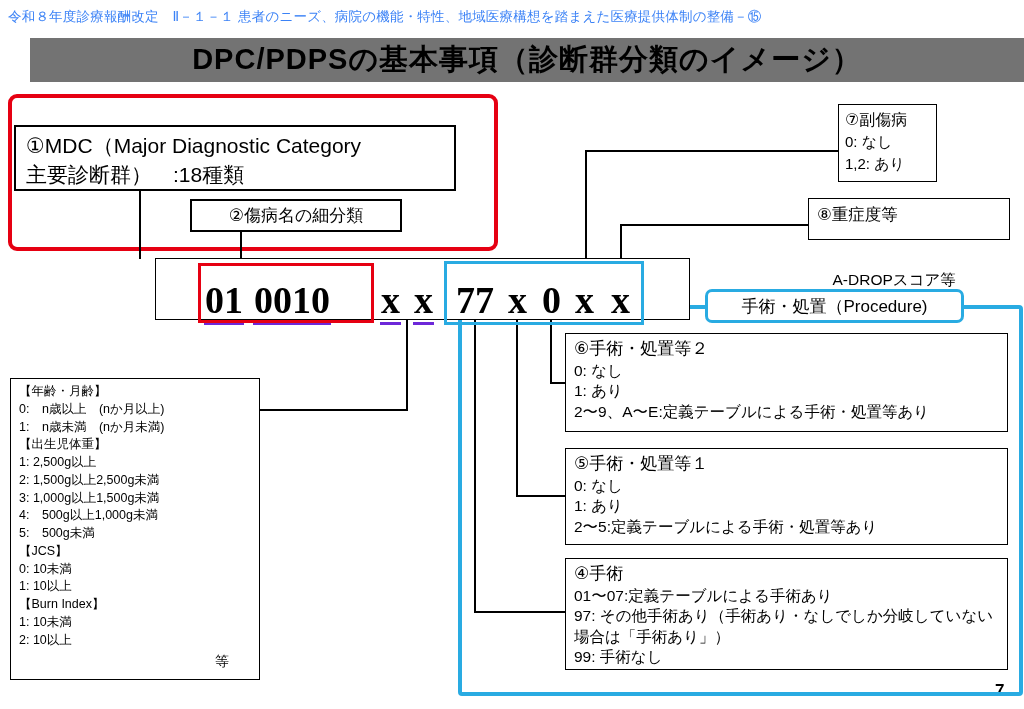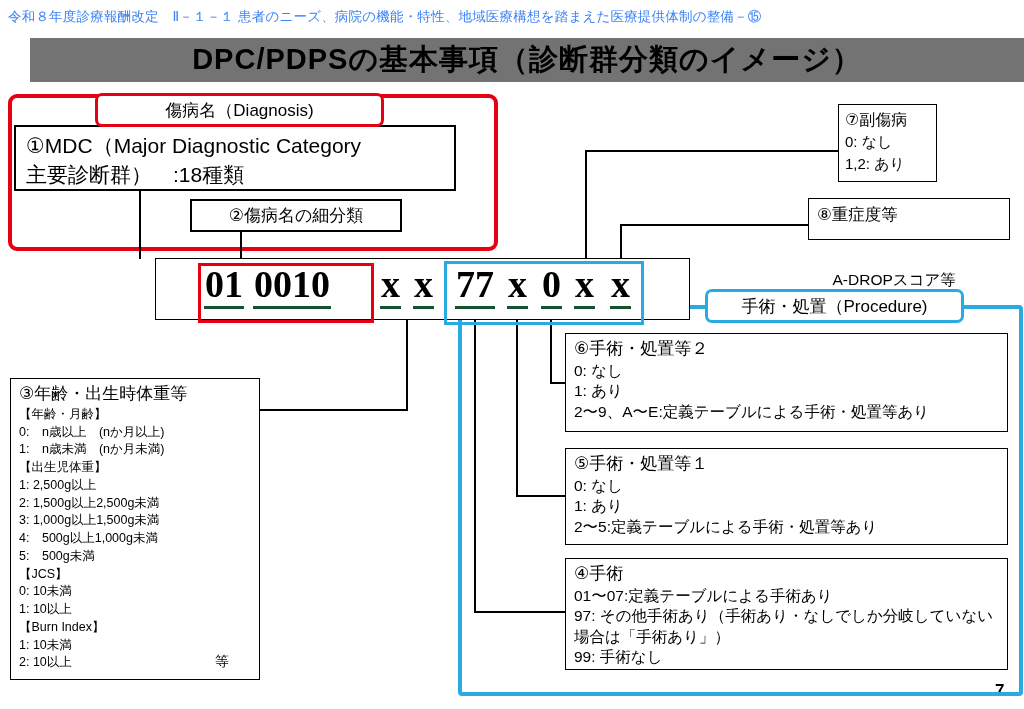--- a/index.html
+++ b/index.html
@@ -29,21 +29,21 @@
 
   
   .blue-group{left:458px;top:305px;width:557px;height:383px;border:4px solid #29abe2;border-radius:4px;z-index:1;}
   .label-blue{left:705px;top:289px;width:253px;height:28px;background:#fff;border:3px solid #29abe2;
     border-radius:7px;display:flex;align-items:center;justify-content:center;font-size:17px;z-index:7;}
 
   
   .code-box{left:155px;top:258px;width:535px;height:62px;background:#fff;border:1.5px solid #000;
     box-sizing:border-box;z-index:2;}
   .seg{position:absolute;top:264px;z-index:4;font-family:"Liberation Serif","DejaVu Serif",serif;
-    font-size:38px;font-weight:bold;line-height:1.1;border-bottom:3px solid #14532d;padding:0 1px 0 1px;}
+    font-size:38px;font-weight:bold;line-height:1.1;border-bottom:3px solid #6d28d9;padding:16px 1px 0 1px;}
   .code-red-overlay{left:198px;top:263px;width:170px;height:54px;border:3px solid #e60012;z-index:5;}
   .code-blue-overlay{left:444px;top:261px;width:194px;height:58px;border:3px solid #29abe2;z-index:5;}
 
   
   .info-box{background:#fff;border:1.5px solid #000;box-sizing:border-box;z-index:3;padding:4px 8px;}
   .box-title{font-size:17px;line-height:1.35;}
   .box-body{font-size:15.5px;line-height:1.32;}
   .age-box{left:10px;top:378px;width:250px;height:302px;}
   .age-box .box-title{font-size:17px;}
   .age-box .box-body{font-size:12.5px;line-height:1.42;}
@@ -69,21 +69,20 @@
 
   <div class="abs header-text">令和８年度診療報酬改定　Ⅱ－１－１ 患者のニーズ、病院の機能・特性、地域医療構想を踏まえた医療提供体制の整備－⑮</div>
 
   <div class="abs title-bar">
     <span>DPC/PDPSの基本事項（診断群分類のイメージ）</span>
   </div>
 
   <div class="abs blue-group"></div>
 
   <div class="abs red-group"></div>
-  <div class="abs label-red">傷病名（Diagnosis)</div>
   <div class="abs blk-box mdc-box pre">①MDC（Major Diagnostic Category
 主要診断群）　:18種類</div>
   <div class="abs blk-box subdiv-box">②傷病名の細分類</div>
 
   <div class="line" style="left:139px;top:191px;width:2px;height:68px;"></div>
   <div class="line" style="left:240px;top:232px;width:2px;height:27px;"></div>
 
   <div class="line" style="left:406px;top:320px;width:2px;height:91px;"></div>
   <div class="line" style="left:260px;top:409px;width:148px;height:2px;"></div>
 
@@ -111,21 +110,20 @@
   <span class="seg" style="left:507px;">x</span>
   <span class="seg" style="left:541px;">0</span>
   <span class="seg" style="left:574px;">x</span>
   <span class="seg" style="left:610px;">x</span>
   <div class="abs code-red-overlay"></div>
   <div class="abs code-blue-overlay"></div>
 
   <div class="abs label-blue">手術・処置（Procedure)</div>
 
   <div class="abs info-box age-box">
-    <div class="box-title">③年齢・出生時体重等</div>
     <div class="box-body pre">【年齢・月齢】
  0:　n歳以上　(nか月以上)
  1:　n歳未満　(nか月未満)
 【出生児体重】
  1: 2,500g以上
  2: 1,500g以上2,500g未満
  3: 1,000g以上1,500g未満
  4:　500g以上1,000g未満
  5:　500g未満
 【JCS】

